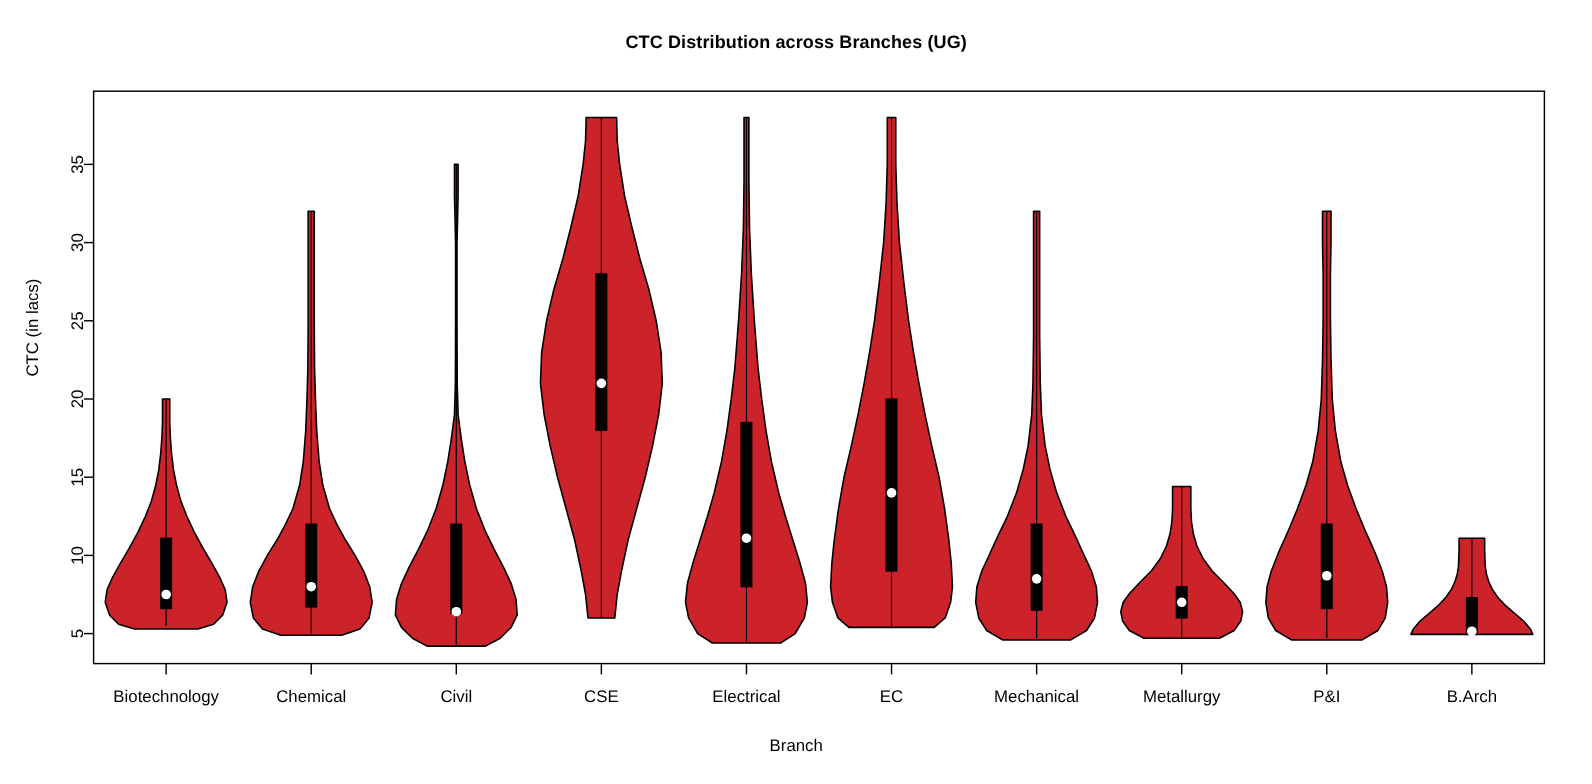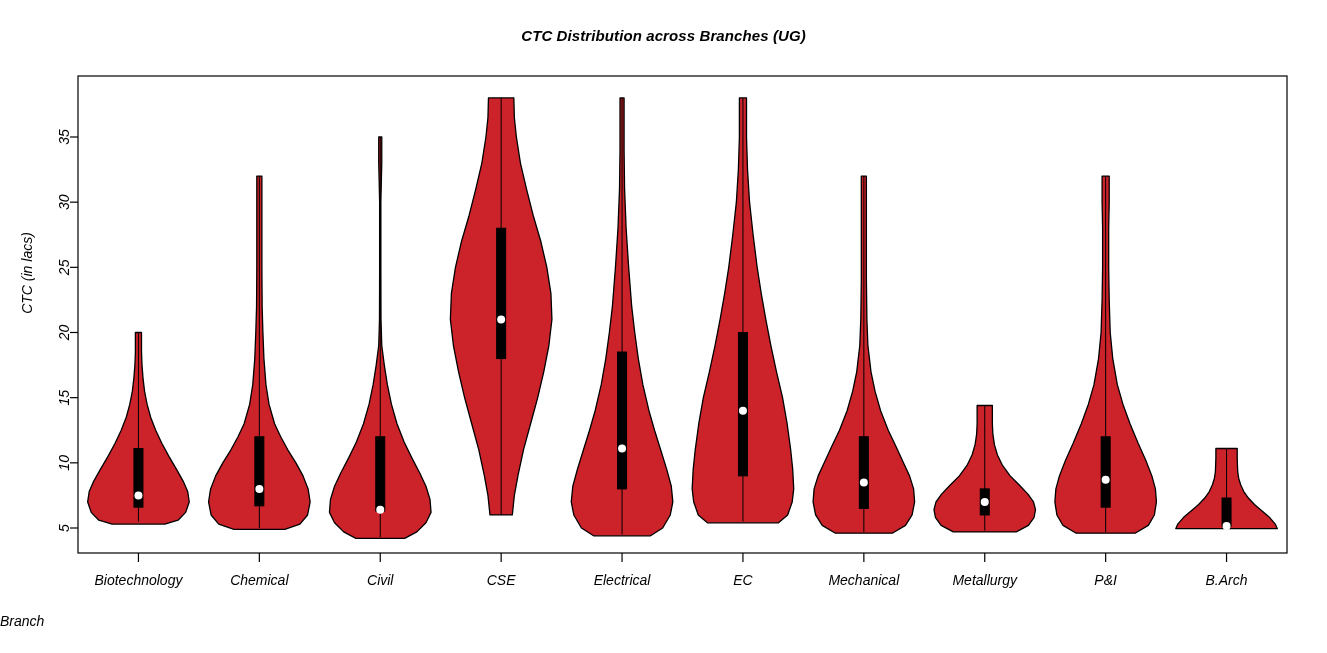--- a/index.html
+++ b/index.html
@@ -13,21 +13,20 @@
     font-family: "Liberation Sans", sans-serif;
     color: #000000;
     overflow: hidden;
     position: relative;
   }
   #chart-root {
     position: absolute;
     left: 0; top: 0;
     width: 1327px;
     height: 653px;
-    font-style: italic;
   }
   .chart-title {
     position: absolute;
     left: 0;
     top: 27px;
     width: 1327px;
     text-align: center;
     font-size: 15px;
     font-weight: bold;
     letter-spacing: 0.1px;
@@ -40,20 +39,21 @@
     text-align: center;
     font-size: 14px;
     transform: rotate(-90deg);
     transform-origin: center center;
   }
   .x-axis-title {
     position: absolute;
     left: 0;
     top: 613px;
     width: 1327px;
+    text-align: center;
     font-size: 14px;
   }
   svg#plot {
     position: absolute;
     left: 0;
     top: 0;
   }
   .ytick-label {
     font-family: "Liberation Sans", sans-serif;
     font-size: 14px;

